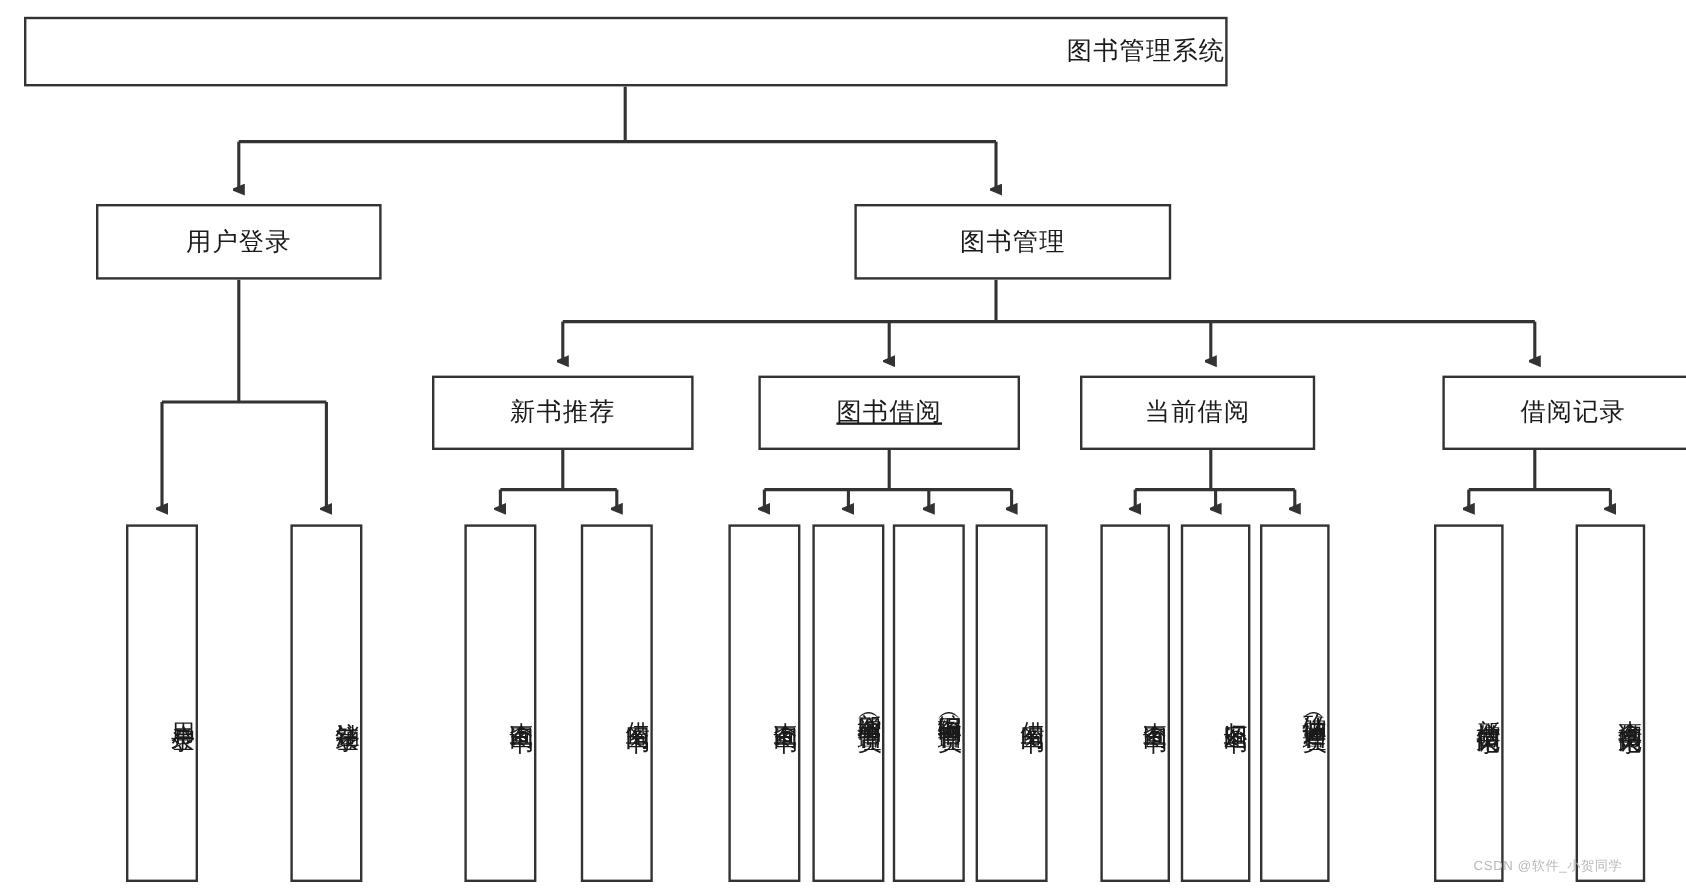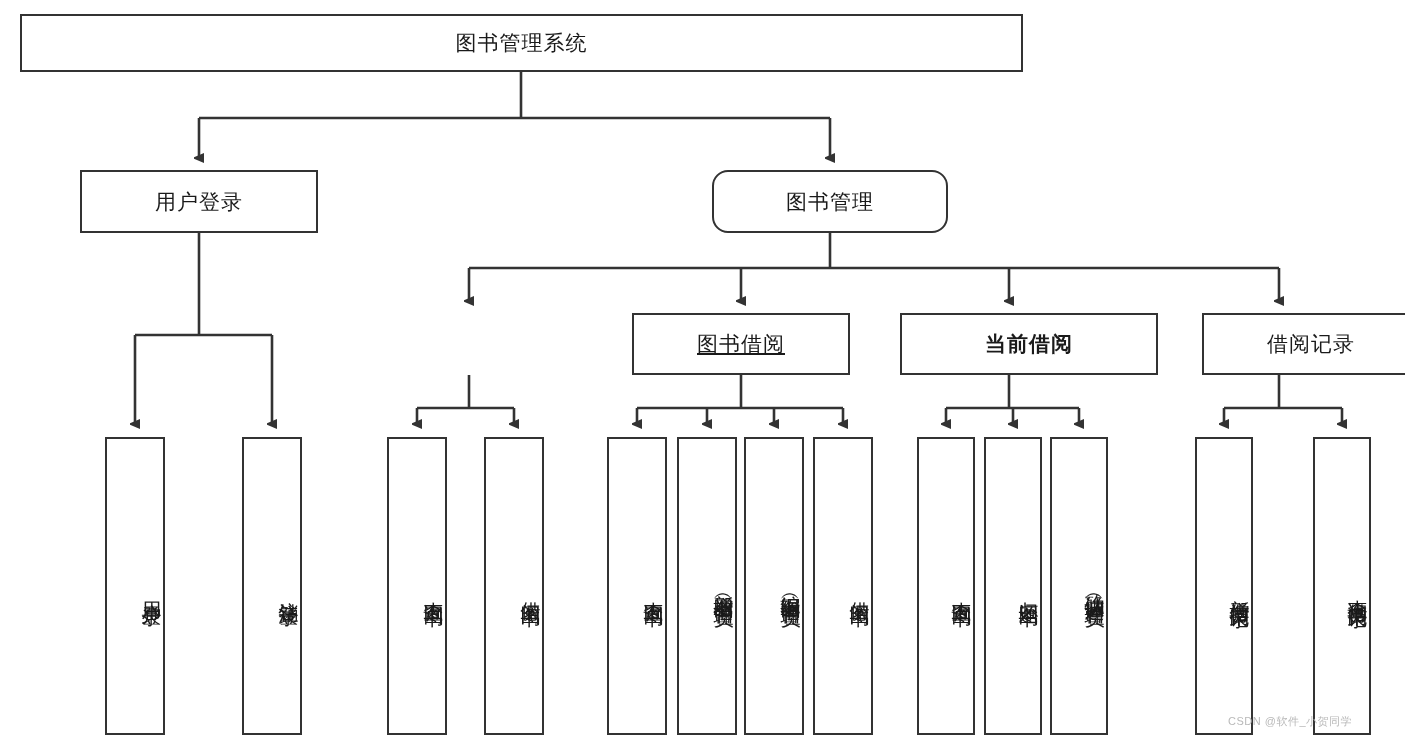--- a/index.html
+++ b/index.html
@@ -110,35 +110,38 @@
       <path d="M1013,408 L1013,424" marker-end="url(#arrow)"></path>
       <path d="M1079,408 L1079,424" marker-end="url(#arrow)"></path>
 
       <path d="M1279,375 L1279,408"></path>
       <path d="M1224,408 L1342,408"></path>
       <path d="M1224,408 L1224,424" marker-end="url(#arrow)"></path>
       <path d="M1342,408 L1342,424" marker-end="url(#arrow)"></path>
     </g>
   </svg>
 
-  <div class="node horiz" style="left:20px; top:14px; width:1003px; height:58px;">
+  <div class="node horiz" style="left:20px; top:14px; width:1003px; height:58px;justify-content:flex-end;">
     <span>图书管理系统</span>
   </div>
 
   <div class="node horiz" style="left:80px; top:170px; width:238px; height:63px;">
     <span>用户登录</span>
   </div>
-  <div class="node horiz" style="left:712px; top:170px; width:236px; height:63px;border-radius:16px;">
+  <div class="node horiz" style="left:712px; top:170px; width:264px; height:63px;">
     <span>图书管理</span>
   </div>
 
+  <div class="node horiz" style="left:360px; top:313px; width:218px; height:62px;">
+    <span>新书推荐</span>
+  </div>
   <div class="node horiz" style="left:632px; top:313px; width:218px; height:62px;text-decoration:underline;">
     <span>图书借阅</span>
   </div>
-  <div class="node horiz" style="left:900px; top:313px; width:258px; height:62px;font-weight:bold;">
+  <div class="node horiz" style="left:900px; top:313px; width:196px; height:62px;">
     <span>当前借阅</span>
   </div>
   <div class="node horiz" style="left:1170px; top:313px; width:218px; height:62px;margin-left:32px;">
     <span>借阅记录</span>
   </div>
 
   <div class="node vert" style="left:105px; top:437px; width:60px; height:298px;">
     <span>用户登录</span>
   </div>
   <div class="node vert" style="left:242px; top:437px; width:60px; height:298px;">

